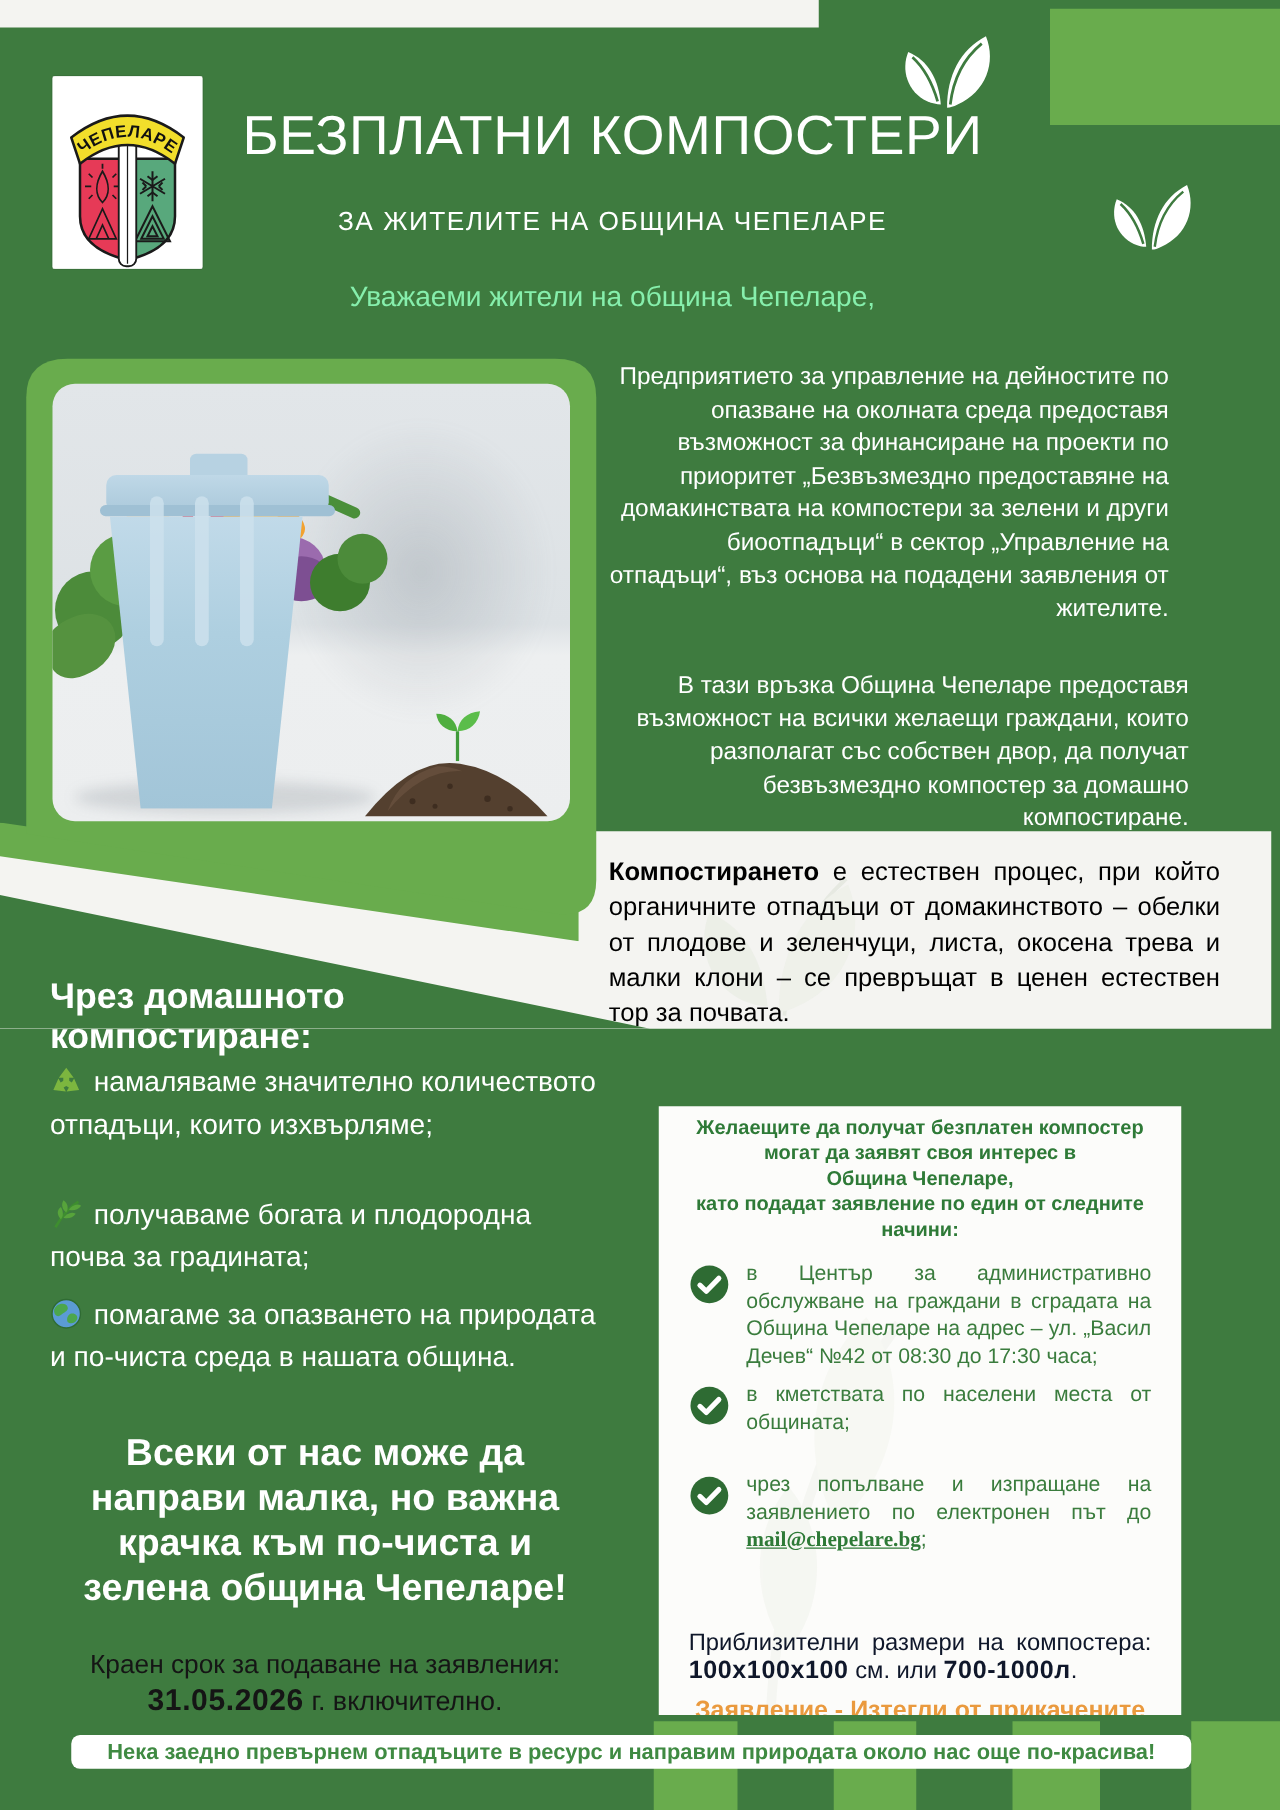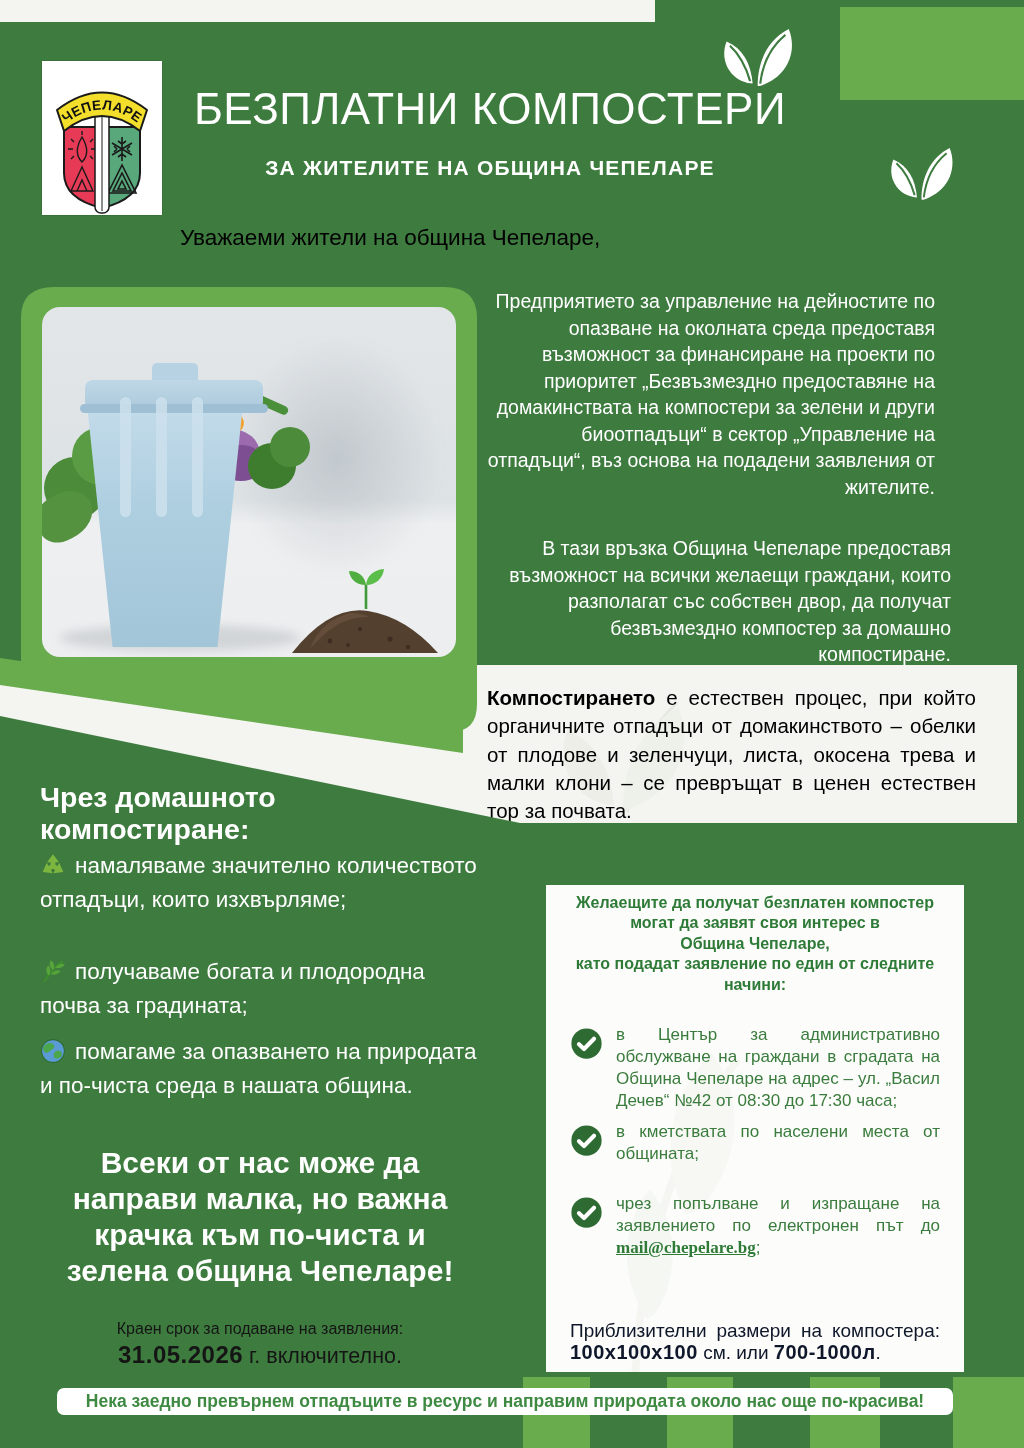--- a/index.html
+++ b/index.html
@@ -8,22 +8,22 @@
   .abs{position:absolute;}
 
   
   .top-strip{left:0;top:0;width:655px;height:22px;background:#F4F4F1;}
   .tr-rect{left:840px;top:7px;width:184px;height:93px;background:#69AC4D;}
   .leaf-pair{pointer-events:none;}
 
   
   .logo-box{left:42px;top:61px;width:120px;height:154px;background:#fff;border-radius:2px;box-shadow:0 0 0 1px rgba(0,0,0,.08);}
   .title{left:180px;top:84px;width:620px;text-align:center;color:#fff;font-size:44px;letter-spacing:.5px;font-weight:400;}
-  .subtitle{left:180px;top:156px;width:620px;text-align:center;color:#fff;font-size:21px;letter-spacing:1.2px;font-weight:700;}
-  .greeting{left:180px;top:225px;width:620px;text-align:left;color:#000000;font-size:22.5px;}
+  .subtitle{left:180px;top:166px;width:620px;text-align:center;color:#fff;font-size:21px;letter-spacing:1.2px;font-weight:400;}
+  .greeting{left:180px;top:225px;width:620px;text-align:center;color:#86efac;font-size:22.5px;}
 
   
   .intro-p{left:487px;width:448px;color:#fff;font-size:19.5px;line-height:1.36;text-align:right;}
   .p1{top:288px;}
   .p2{top:535px;margin-left:16px;}
 
   
   .band{left:0;top:665px;width:1017px;height:158px;background:#F4F4F1;overflow:hidden;}
   .band-note{left:487px;top:684px;width:489px;color:#000000;font-size:20.5px;line-height:1.38;text-align:justify;}
   .band-note b{font-weight:700;}
@@ -50,28 +50,28 @@
   .sprout-svg{left:300px;top:258px;}
 
   
   .benefits-h{left:40px;top:781px;width:360px;color:#fff;font-weight:700;font-size:28.5px;line-height:1.14;white-space:pre-line;}
   .benefit{left:40px;width:438px;color:#fff;font-size:22.5px;line-height:1.29;}
   .benefit .bicon{display:inline-block;vertical-align:-5px;margin-right:9px;}
   .b1{top:851px;} .b2{top:957px;} .b3{top:1037px;}
 
   .statement{left:40px;top:1145px;width:440px;text-align:center;color:#fff;font-weight:700;font-size:30px;line-height:1.2;white-space:pre-line;}
   .deadline{left:30px;top:1320px;width:460px;text-align:center;color:#151515;}
-  .deadline .dl1{font-size:16px;}
+  .deadline .dl1{font-size:21px;}
   .deadline .dl2{font-size:21.5px;margin-top:3px;}
   .deadline .dl2 b{font-size:24px;letter-spacing:.5px;}
 
   
-  .card{left:546px;top:885px;width:418px;height:487px;background:#FCFCFA;overflow:hidden;box-sizing:border-box;padding:8px 24px 0 24px;}
+  .card{left:527px;top:885px;width:418px;height:487px;background:#FCFCFA;overflow:hidden;box-sizing:border-box;padding:8px 24px 0 24px;}
   .card-h{color:#2E7A37;font-weight:700;font-size:16px;line-height:1.28;text-align:center;white-space:pre-line;}
-  .opts{margin-top:29px;}
+  .opts{margin-top:13px;}
   .opt{display:flex;gap:13px;align-items:flex-start;}
   .opt .chk{flex:0 0 auto;margin-top:3px;}
   .opt .otext{color:#3A7C3D;font-size:17px;line-height:1.29;text-align:justify;}
   .o1{margin-bottom:9px;} .o2{margin-bottom:28px;}
   .size-note{margin-top:61px;color:#0f172a;font-size:19px;line-height:1.15;text-align:justify;}
   .size-note b{font-size:20px;letter-spacing:.5px;}
   .attachment{margin-top:9px;color:#EA9A3E;font-weight:700;font-size:20px;line-height:1.1;text-align:center;}
   .maillink{font-weight:700;text-decoration:underline;color:#2E7A37;font-family:Liberation Serif, serif;}
   .card-leafmark{opacity:.55;}
 

